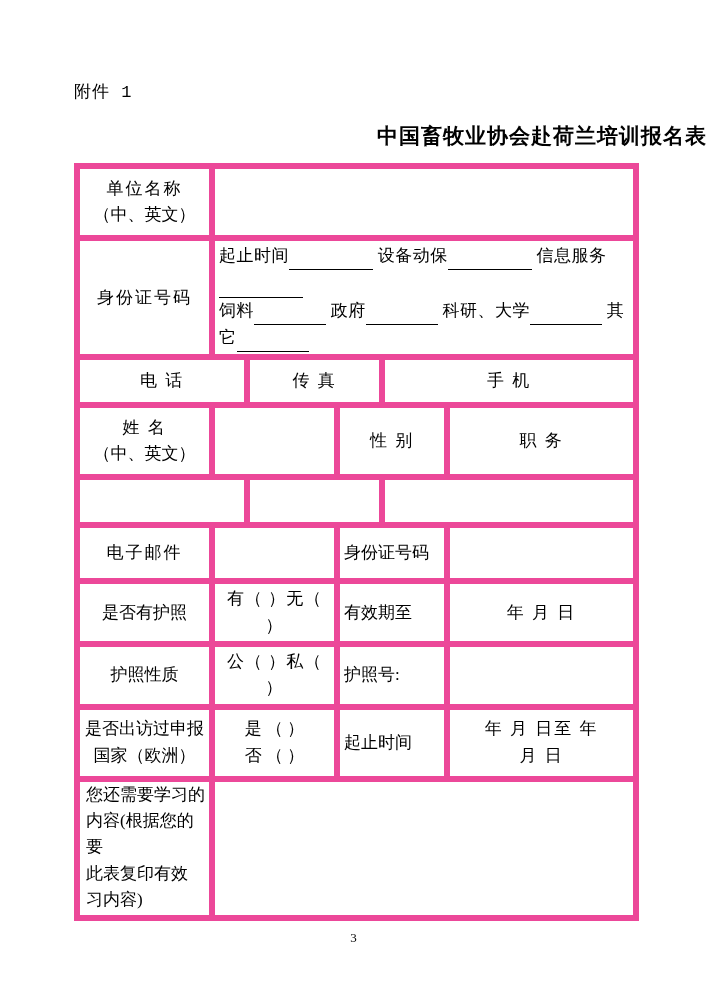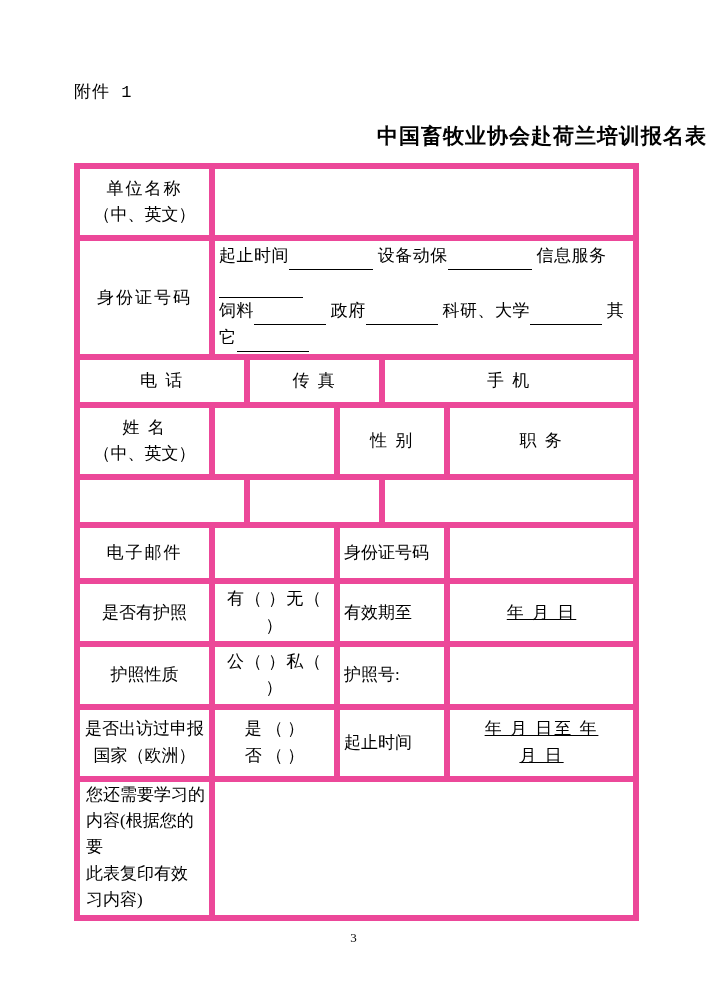--- a/index.html
+++ b/index.html
@@ -85,21 +85,21 @@
   .notes .indent { padding-left: 14px; }
   .mono { font-family: "Liberation Mono", "DejaVu Sans Mono", monospace; font-size: 12.5px; }
   .page-num {
     position: absolute;
     left: 0; right: 0;
     top: 930px;
     text-align: center;
     font-size: 13px;
   }
   .pass-opts { letter-spacing: 1px; }
-  .dates { letter-spacing: 2px; text-decoration: underline; }
+  .dates { letter-spacing: 2px; }
   .sub-line { display:block; }
 </style>
 </head>
 <body>
 
 <div class="page">
 
   <div class="attach-label">附件 1</div>
 
   <div class="doc-title">中国畜牧业协会赴荷兰培训报名表</div>

